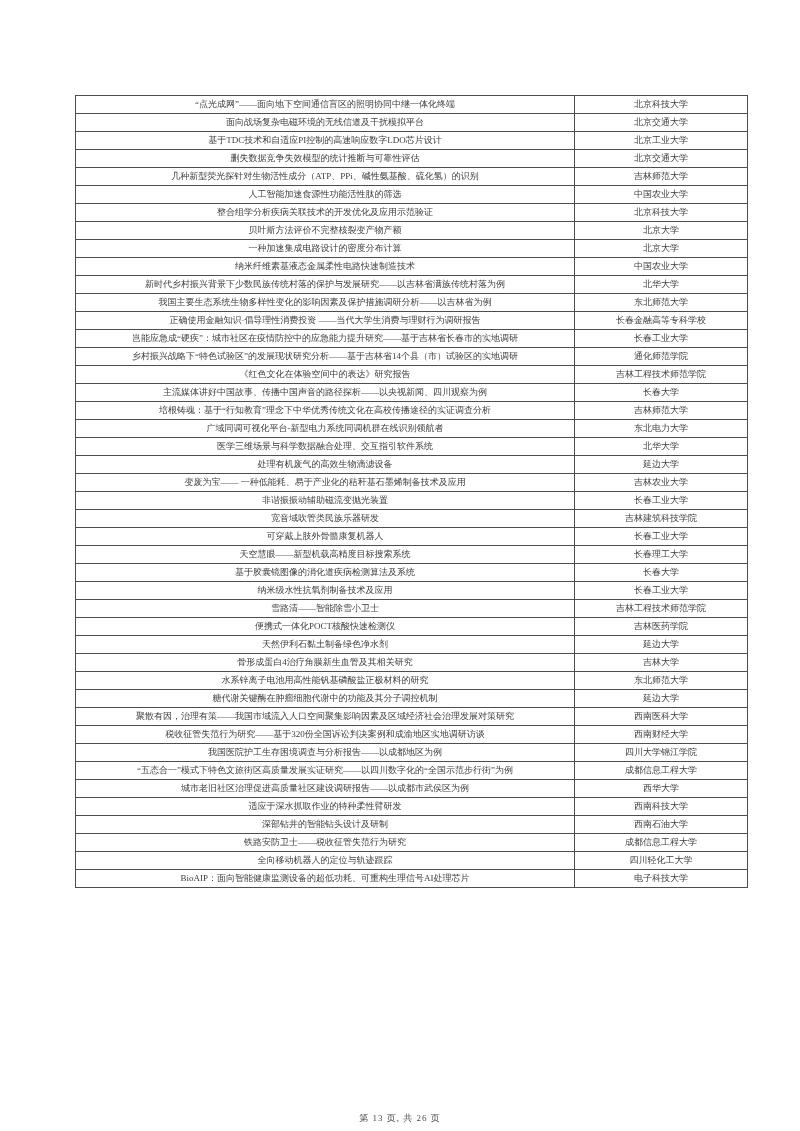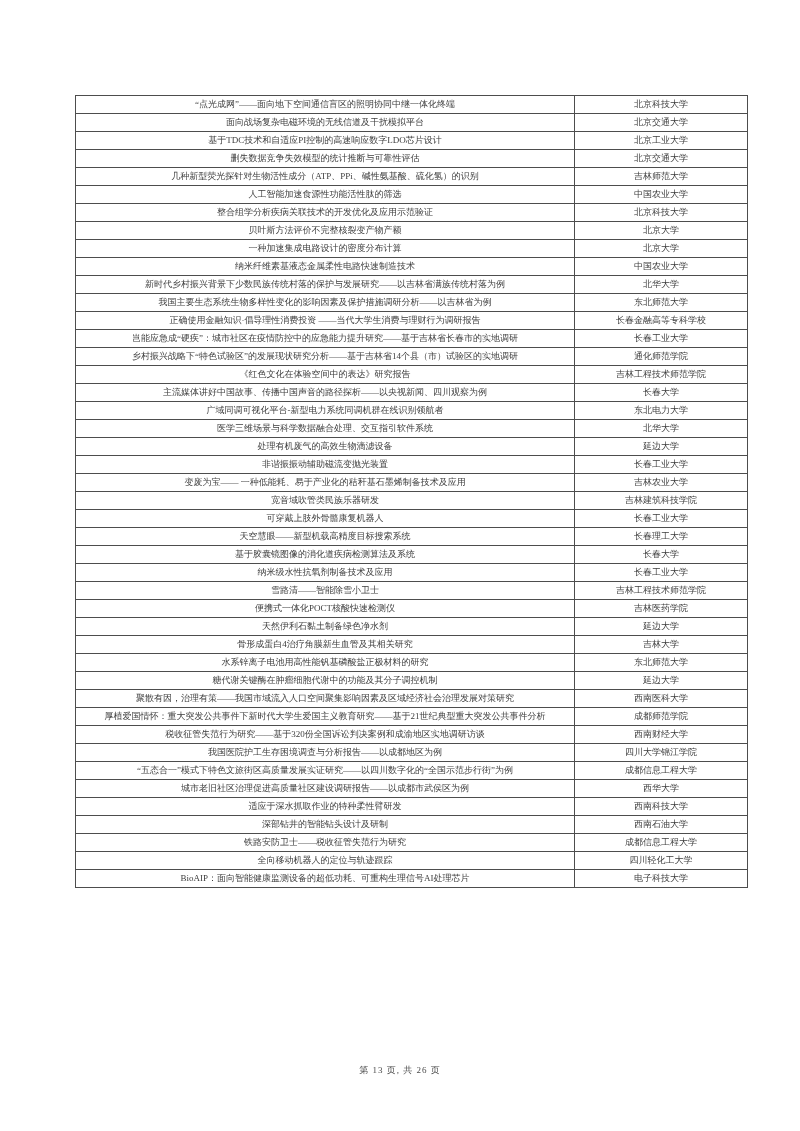--- a/index.html
+++ b/index.html
@@ -37,21 +37,21 @@
     text-align: center;
     vertical-align: middle;
     color: #3d3d3d;
     overflow: hidden;
     white-space: nowrap;
   }
   td.col-title { width: 486px; }
   td.col-univ  { width: 160px; }
   .footer {
     position: absolute;
-    top: 1064px;
+    top: 1112px;
     left: 0;
     width: 100%;
     text-align: center;
     font-size: 9px;
     color: #4a4a4a;
     letter-spacing: 1px;
   }
 </style>
 </head>
 <body>
@@ -123,40 +123,44 @@
       </tr>
         <tr>
         <td class="col-title">《红色文化在体验空间中的表达》研究报告</td>
         <td class="col-univ">吉林工程技术师范学院</td>
       </tr>
         <tr>
         <td class="col-title">主流媒体讲好中国故事、传播中国声音的路径探析——以央视新闻、四川观察为例</td>
         <td class="col-univ">长春大学</td>
       </tr>
         <tr>
+        <td class="col-title">培根铸魂：基于“行知教育”理念下中华优秀传统文化在高校传播途径的实证调查分析</td>
+        <td class="col-univ">吉林师范大学</td>
+      </tr>
+        <tr>
         <td class="col-title">广域同调可视化平台-新型电力系统同调机群在线识别领航者</td>
         <td class="col-univ">东北电力大学</td>
       </tr>
         <tr>
         <td class="col-title">医学三维场景与科学数据融合处理、交互指引软件系统</td>
         <td class="col-univ">北华大学</td>
       </tr>
         <tr>
         <td class="col-title">处理有机废气的高效生物滴滤设备</td>
         <td class="col-univ">延边大学</td>
       </tr>
         <tr>
-        <td class="col-title">非谐振振动辅助磁流变抛光装置</td>
-        <td class="col-univ">长春工业大学</td>
-      </tr>
-        <tr>
         <td class="col-title">变废为宝—— 一种低能耗、易于产业化的秸秆基石墨烯制备技术及应用</td>
         <td class="col-univ">吉林农业大学</td>
       </tr>
         <tr>
+        <td class="col-title">非谐振振动辅助磁流变抛光装置</td>
+        <td class="col-univ">长春工业大学</td>
+      </tr>
+        <tr>
         <td class="col-title">宽音域吹管类民族乐器研发</td>
         <td class="col-univ">吉林建筑科技学院</td>
       </tr>
         <tr>
         <td class="col-title">可穿戴上肢外骨骼康复机器人</td>
         <td class="col-univ">长春工业大学</td>
       </tr>
         <tr>
         <td class="col-title">天空慧眼——新型机载高精度目标搜索系统</td>
         <td class="col-univ">长春理工大学</td>
@@ -191,24 +195,20 @@
       </tr>
         <tr>
         <td class="col-title">糖代谢关键酶在肿瘤细胞代谢中的功能及其分子调控机制</td>
         <td class="col-univ">延边大学</td>
       </tr>
         <tr>
         <td class="col-title">聚散有因，治理有策——我国市域流入人口空间聚集影响因素及区域经济社会治理发展对策研究</td>
         <td class="col-univ">西南医科大学</td>
       </tr>
         <tr>
-        <td class="col-title">厚植爱国情怀：重大突发公共事件下新时代大学生爱国主义教育研究——基于21世纪典型重大突发公共事件分析</td>
-        <td class="col-univ">成都师范学院</td>
-      </tr>
-        <tr>
         <td class="col-title">税收征管失范行为研究——基于320份全国诉讼判决案例和成渝地区实地调研访谈</td>
         <td class="col-univ">西南财经大学</td>
       </tr>
         <tr>
         <td class="col-title">我国医院护工生存困境调查与分析报告——以成都地区为例</td>
         <td class="col-univ">四川大学锦江学院</td>
       </tr>
         <tr>
         <td class="col-title">“五态合一”模式下特色文旅街区高质量发展实证研究——以四川数字化的“全国示范步行街”为例</td>
         <td class="col-univ">成都信息工程大学</td>

